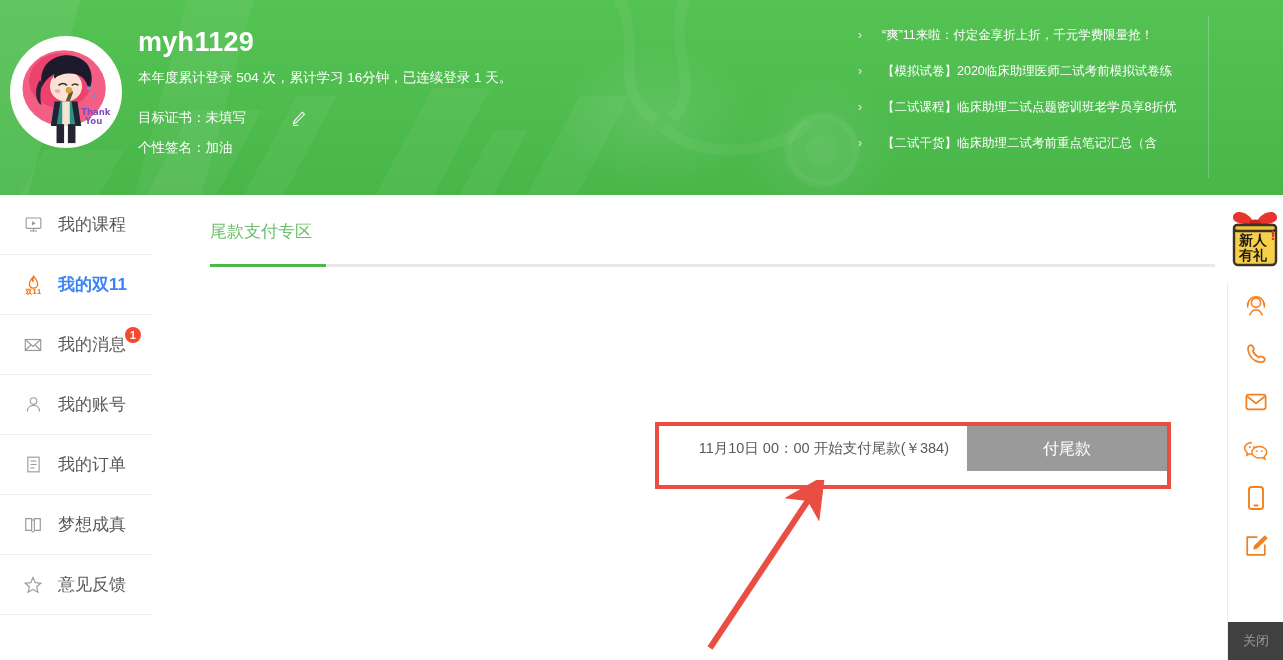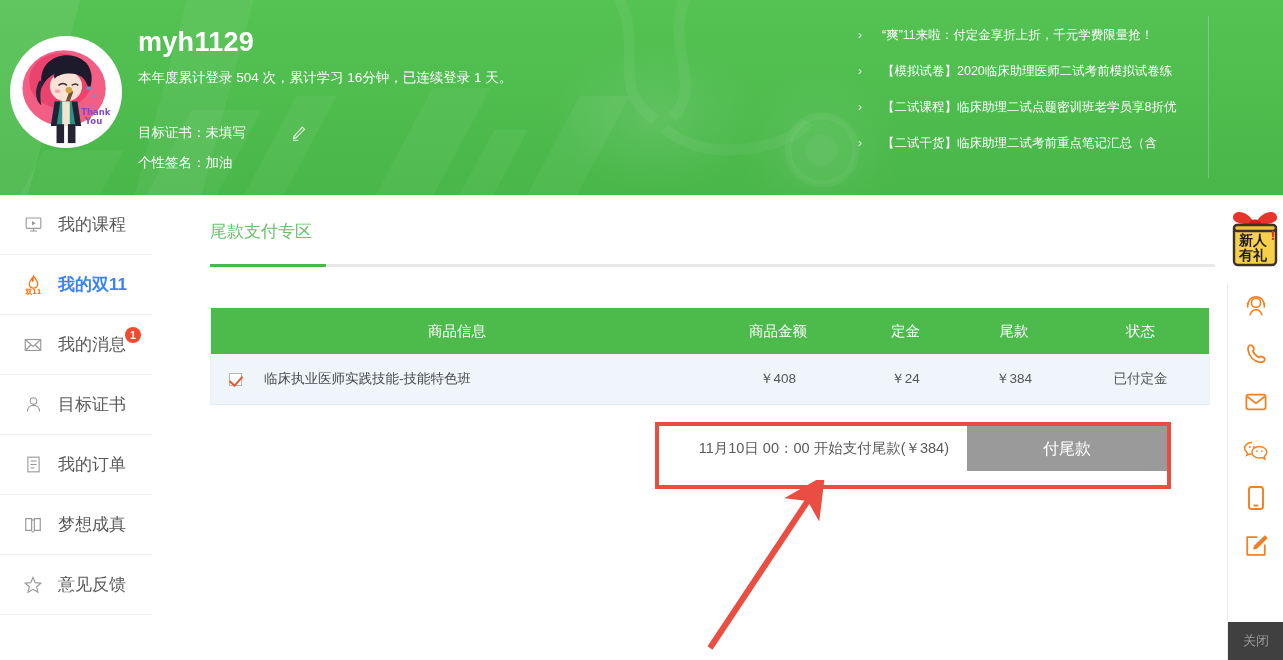--- a/index.html
+++ b/index.html
@@ -40,21 +40,21 @@
 
   .user-block { position: absolute; left: 138px; top: 22px; }
   .username {
     font-size: 27px; font-weight: bold; color: #ffffff; letter-spacing: .3px;
     line-height: 40px;
   }
   .stat-line {
     font-size: 13.5px; color: #ffffff; margin-top: 6px; line-height: 20px;
   }
   .meta-row {
-    display: flex; align-items: center; margin-top: 34px;
+    display: flex; align-items: center; margin-top: 19px;
     font-size: 13.5px; color: #ffffff; line-height: 22px;
   }
   .meta-row.second { margin-top: 8px; }
   .pencil-icon { margin-left: 44px; display: inline-flex; }
 
   .news-list {
     position: absolute; left: 858px; top: 26px; width: 400px;
   }
   .news-item {
     display: flex; align-items: flex-start;
@@ -329,21 +329,21 @@
       <span class="badge">1</span>
     </div>
 
     <div class="nav-item">
       <span class="nav-ico">
         <svg width="19" height="19" viewBox="0 0 22 22" fill="none" stroke="currentColor" stroke-width="1.3">
           <circle cx="11" cy="7" r="3.8"></circle>
           <path d="M4 19 C4 14.4 7.2 12 11 12 C14.8 12 18 14.4 18 19"></path>
         </svg>
       </span>
-      <span class="nav-label">目标证书</span>
+      <span class="nav-label">我的账号</span>
     </div>
 
     <div class="nav-item">
       <span class="nav-ico">
         <svg width="19" height="19" viewBox="0 0 22 22" fill="none" stroke="currentColor" stroke-width="1.3">
           <rect x="4.5" y="2.5" width="13" height="17"></rect>
           <path d="M7.5 7 L14.5 7"></path>
             <path d="M7.5 11 L14.5 11"></path>
             <path d="M7.5 15 L12 15"></path>
         </svg>
@@ -372,39 +372,20 @@
       <span class="nav-label">意见反馈</span>
     </div>
   </div>
 
   <div class="main">
     <div class="tabbar">
       <span class="tab-label">尾款支付专区</span>
     </div>
     <div class="tab-underline"></div>
 
-    <div class="table">
-      <div class="thead">
-        <div class="c-goods">商品信息</div>
-        <div class="c-amount">商品金额</div>
-        <div class="c-deposit">定金</div>
-        <div class="c-final">尾款</div>
-        <div class="c-status">状态</div>
-      </div>
-      <div class="tbody-row">
-        <div class="c-goods goods-cell">
-          <span class="chk"></span>
-          <span class="goods-name">临床执业医师实践技能-技能特色班</span>
-        </div>
-        <div class="c-amount">￥408</div>
-        <div class="c-deposit">￥24</div>
-        <div class="c-final">￥384</div>
-        <div class="c-status">已付定金</div>
-      </div>
-    </div>
   </div>
 
   <div class="payrow">
     <div class="pay-inner">
       <span class="pay-note">11月10日 00：00 开始支付尾款(￥384)</span>
       <button class="pay-btn">付尾款</button>
     </div>
   </div>
 
   <svg class="arrow-svg" viewBox="0 0 170 180">

